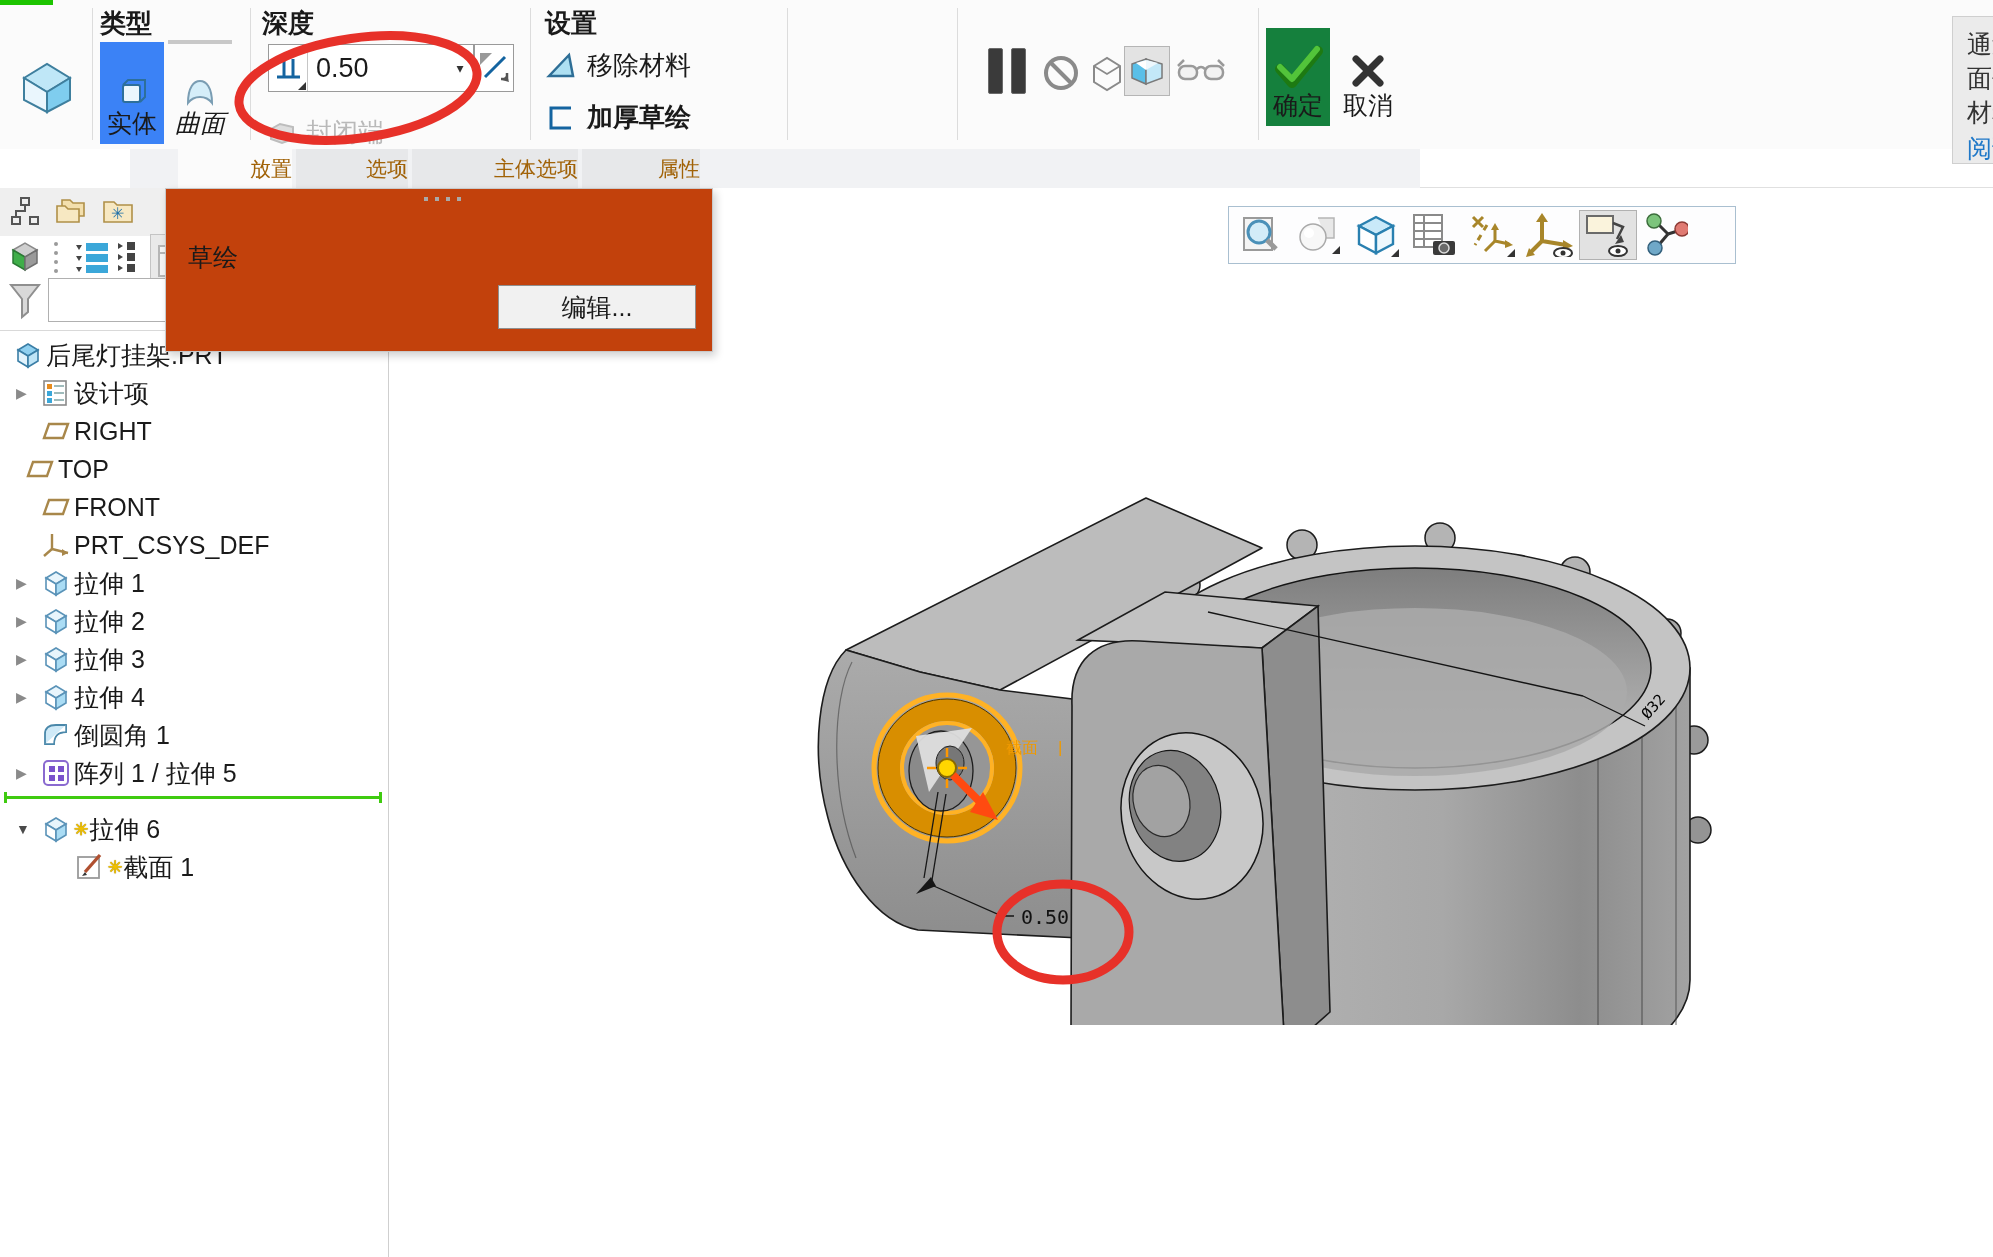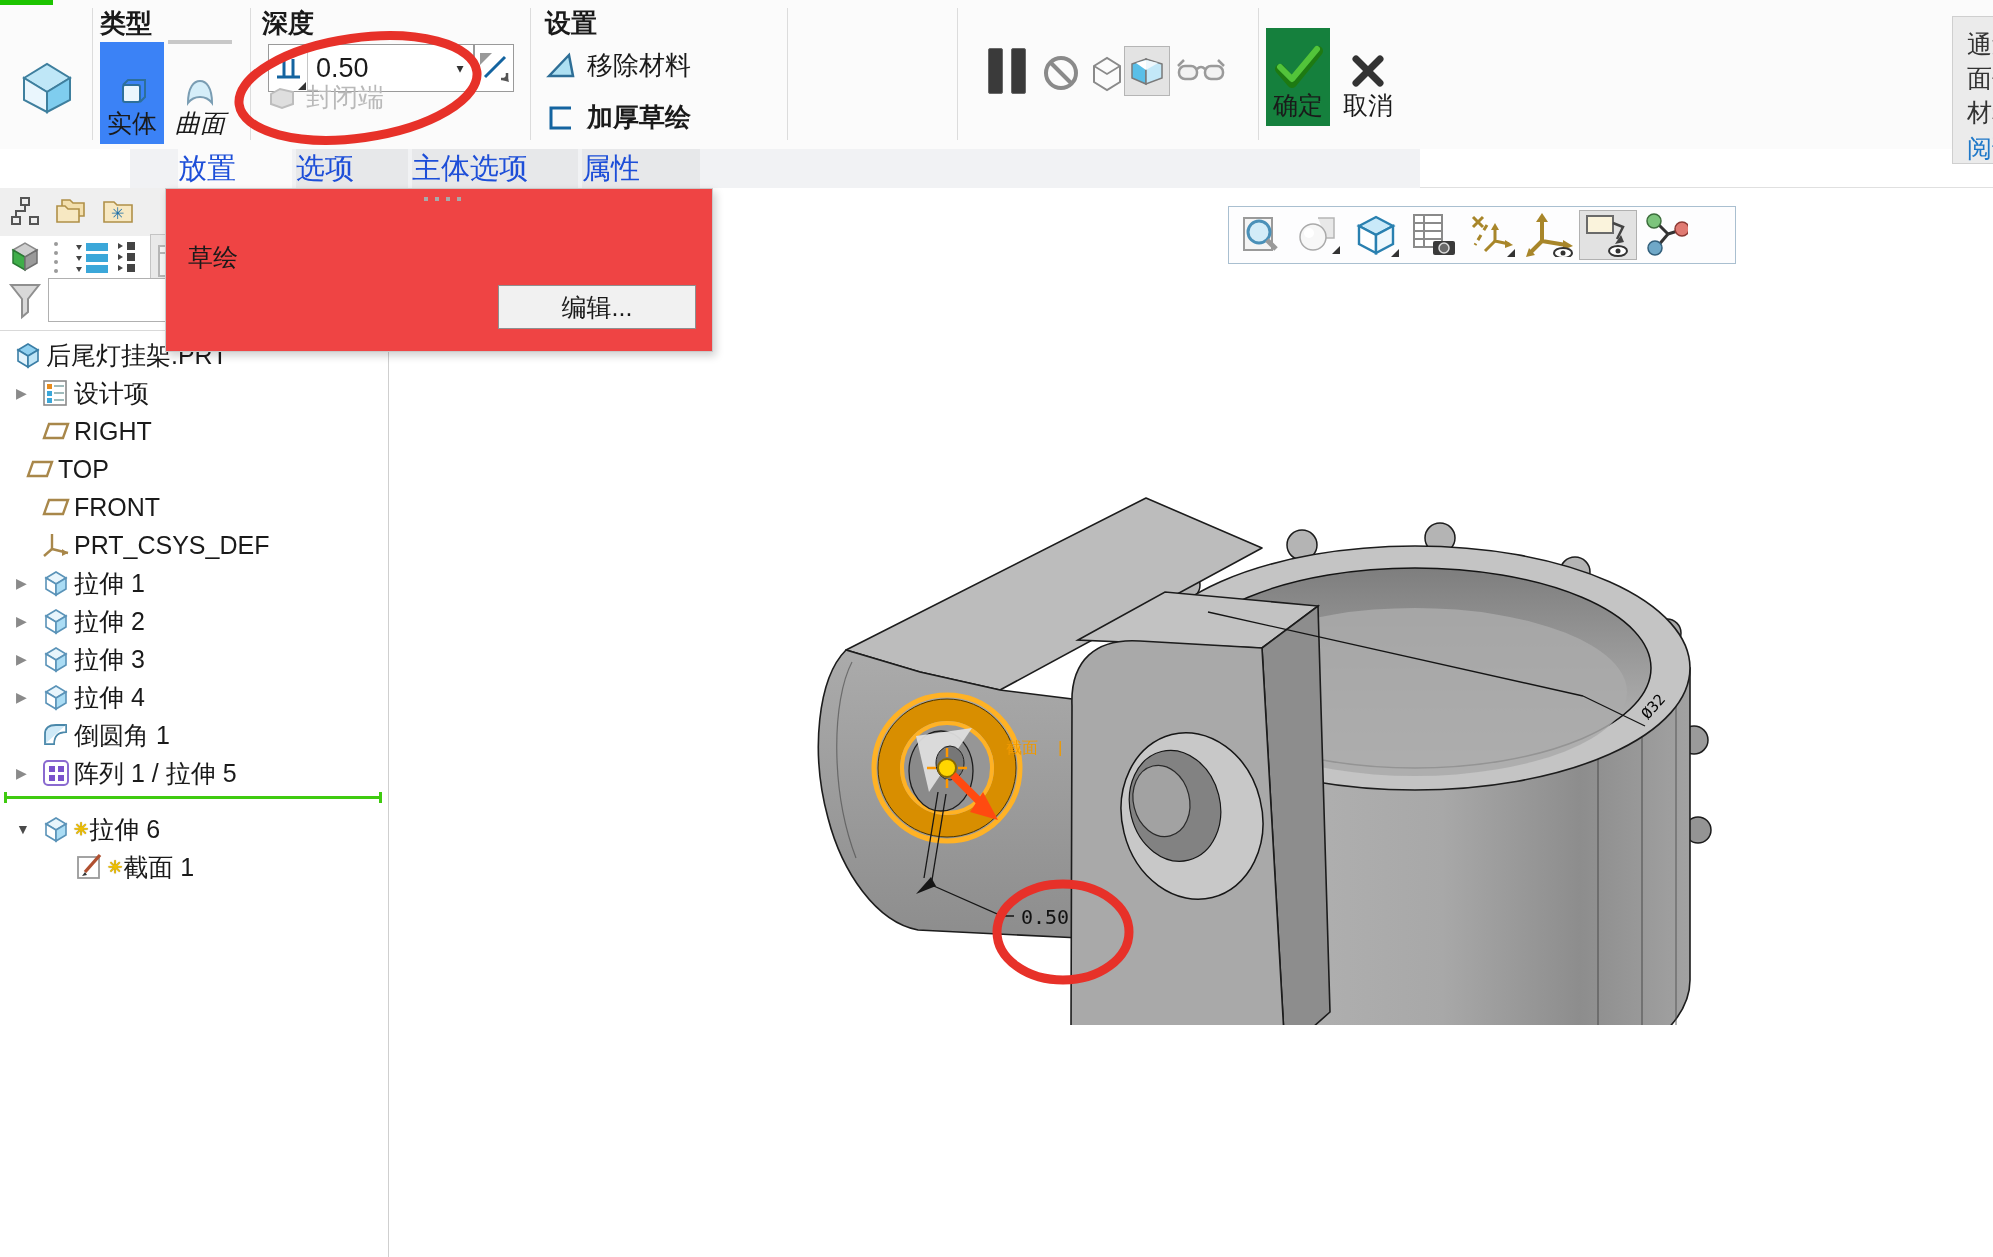--- a/index.html
+++ b/index.html
@@ -9,25 +9,25 @@
   
   #ribbon{left:0;top:0;width:1993px;height:149px;background:#fbfbfb;}
   .vsep{position:absolute;top:8px;height:132px;width:1px;background:#dcdcdc;}
   .gtitle{position:absolute;top:6px;font-size:26px;font-weight:700;color:#1a1a1a;}
   .ribbon-btn{position:absolute;display:flex;flex-direction:column;align-items:center;justify-content:flex-end;
               font-size:25px;padding-bottom:4px;box-sizing:border-box;}
   .lblrow{position:absolute;display:flex;align-items:center;gap:10px;font-size:26px;}
   .graytext{color:#b9b9b9;}
   
   #tabstrip{left:130px;top:149px;width:1290px;height:39px;background:#f1f2f4;}
-  .tab{position:absolute;top:149px;height:39px;display:flex;align-items:center;justify-content:flex-start;
-       font-size:29px;background:#e7e8ea;color:#1d4ed8;}
+  .tab{position:absolute;top:149px;height:39px;display:flex;align-items:center;justify-content:flex-end;
+       font-size:21px;background:#e7e8ea;color:#a16207;}
   .tab.active{background:#fbfbfb;}
   
-  #placement-panel{left:165px;top:188px;width:548px;height:164px;background:#ef4444;
+  #placement-panel{left:165px;top:188px;width:548px;height:164px;background:#c2410c;
       border:1px solid #c9c9c9;box-shadow:3px 4px 8px rgba(0,0,0,.18);z-index:6;box-sizing:border-box;}
   .dots{position:absolute;left:258px;top:8px;display:flex;gap:7px;}
   .dots i{width:4px;height:4px;background:#a9a9a9;display:block;}
   
   #tree-panel{left:0;top:188px;width:389px;height:1069px;background:#fff;border-right:1px solid #cfcfcf;box-sizing:border-box;}
   .trow{position:absolute;left:0;width:380px;height:38px;display:flex;align-items:center;font-size:25px;}
   .trow .arrow{width:26px;font-size:14px;color:#8a8a8a;flex:0 0 26px;text-align:left;}
   .trow .arrow.exp{color:#4a4a4a;}
   .trow .ticon{width:32px;flex:0 0 32px;display:flex;align-items:center;}
   .trow .badge{color:#f0c000;font-size:17px;font-weight:700;margin-right:1px;text-shadow:0 0 1px #7a6000;}
@@ -94,21 +94,21 @@
       <div style="width:24px;text-align:center;font-size:14px;color:#333;">▾</div>
     </div>
     <div class="abs" style="left:474px;top:44px;width:40px;height:48px;border:1px solid #9a9a9a;background:#fff;display:flex;align-items:center;justify-content:center;box-sizing:border-box;">
       <svg width="32" height="34" viewBox="0 0 32 34">
         <line x1="7" y1="26" x2="27" y2="6" stroke="#1464a0" stroke-width="3"></line>
         <polygon points="2,2 14,2 2,14" fill="#999"></polygon>
         <polyline points="23,28 29,28 29,22" fill="none" stroke="#555" stroke-width="2.5"></polyline>
         <polygon points="31,31 24,29 29,24" fill="#555"></polygon>
       </svg>
     </div>
-    <div class="lblrow graytext" style="left:268px;top:80px;">
+    <div class="lblrow graytext" style="left:268px;top:115px;">
       <svg width="28" height="24" viewBox="0 0 28 24">
         <path d="M3,8 L12,3 L25,6 L25,18 L14,22 L3,18 Z" fill="#dedede" stroke="#bdbdbd" stroke-width="2"></path>
       </svg>
       <span>封闭端</span>
     </div>
 
     <div class="gtitle" style="left:545px;">设置</div>
     <div class="lblrow" style="left:545px;top:48px;">
       <svg width="32" height="32" viewBox="0 0 32 32">
         <polygon points="4,26 24,5 28,26" fill="#aee0f2" stroke="#2e6e96" stroke-width="2.5"></polygon>

